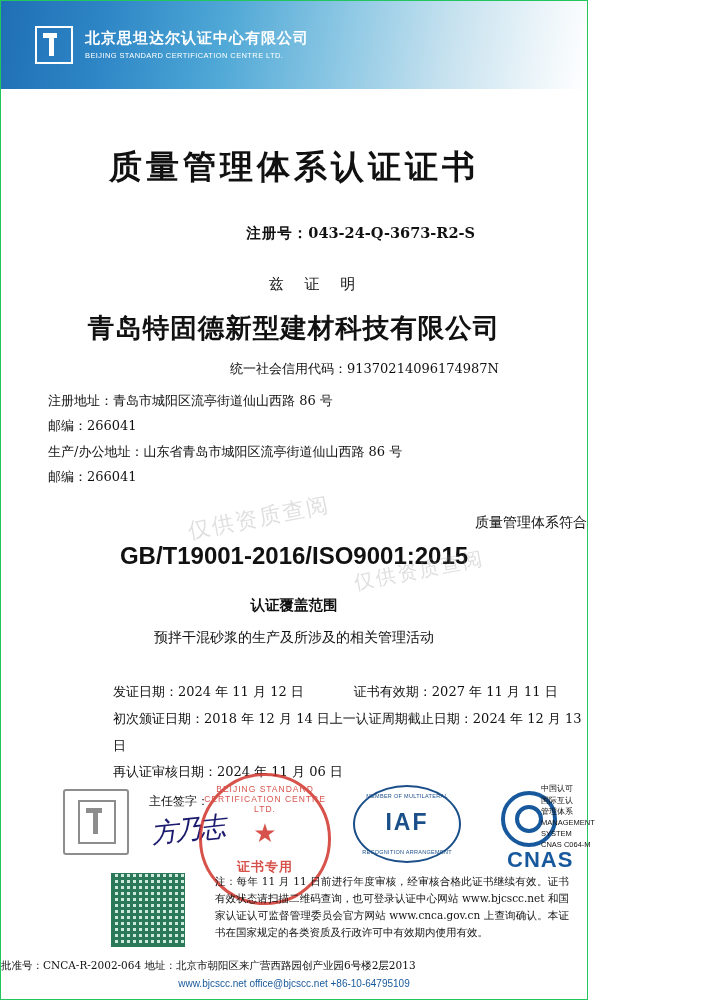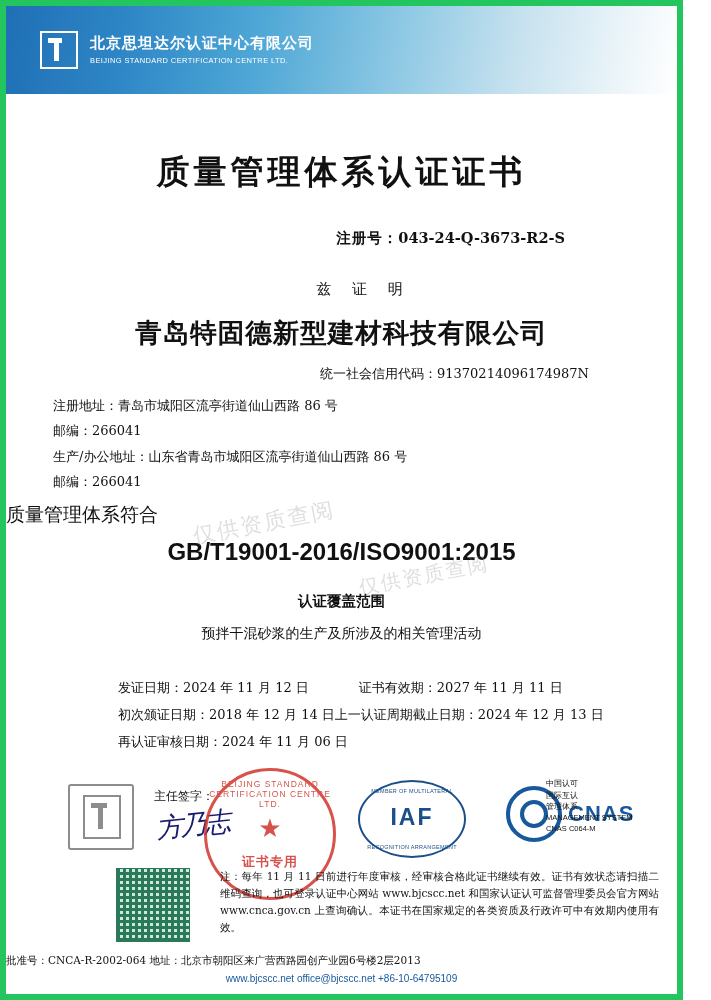--- a/index.html
+++ b/index.html
@@ -10,24 +10,24 @@
     width: 711px;
     height: 1000px;
     background: #ffffff;
     font-family: "Liberation Sans", sans-serif;
     color: #111;
     position: relative;
     overflow: hidden;
   }
   .page {
     position: relative;
-    width: 683px;
+    width: 588px;
     height: 1000px;
     box-sizing: border-box;
-    border: 6px solid #22c55e;
+    border: 1px solid #22c55e;
     background: #fff;
   }
 
   
   .header {
     position: relative;
     height: 88px;
     background: linear-gradient(100deg, #1f6fb5 0%, #2e86c6 18%, #4fa8d6 38%, #8dc8e4 58%, #c7e2ef 76%, #eef6fa 92%, #ffffff 100%);
     display: flex;
     align-items: center;
@@ -122,23 +122,23 @@
 
   .info-block {
     margin-top: 10px;
     padding-left: 47px;
     font-size: 13px;
     line-height: 1.95;
     font-family: "DejaVu Serif", serif;
   }
 
   .conform {
-    text-align: left;
-    margin-top: 8px;
-    font-size: 19px;
+    text-align: right;
+    margin-top: 25px;
+    font-size: 14px;
     font-family: "DejaVu Serif", serif;
   }
   .standard {
     text-align: center;
     margin-top: 10px;
     font-size: 24px;
     font-weight: bold;
     letter-spacing: 0px;
     font-family: Liberation Sans, sans-serif;
   }

